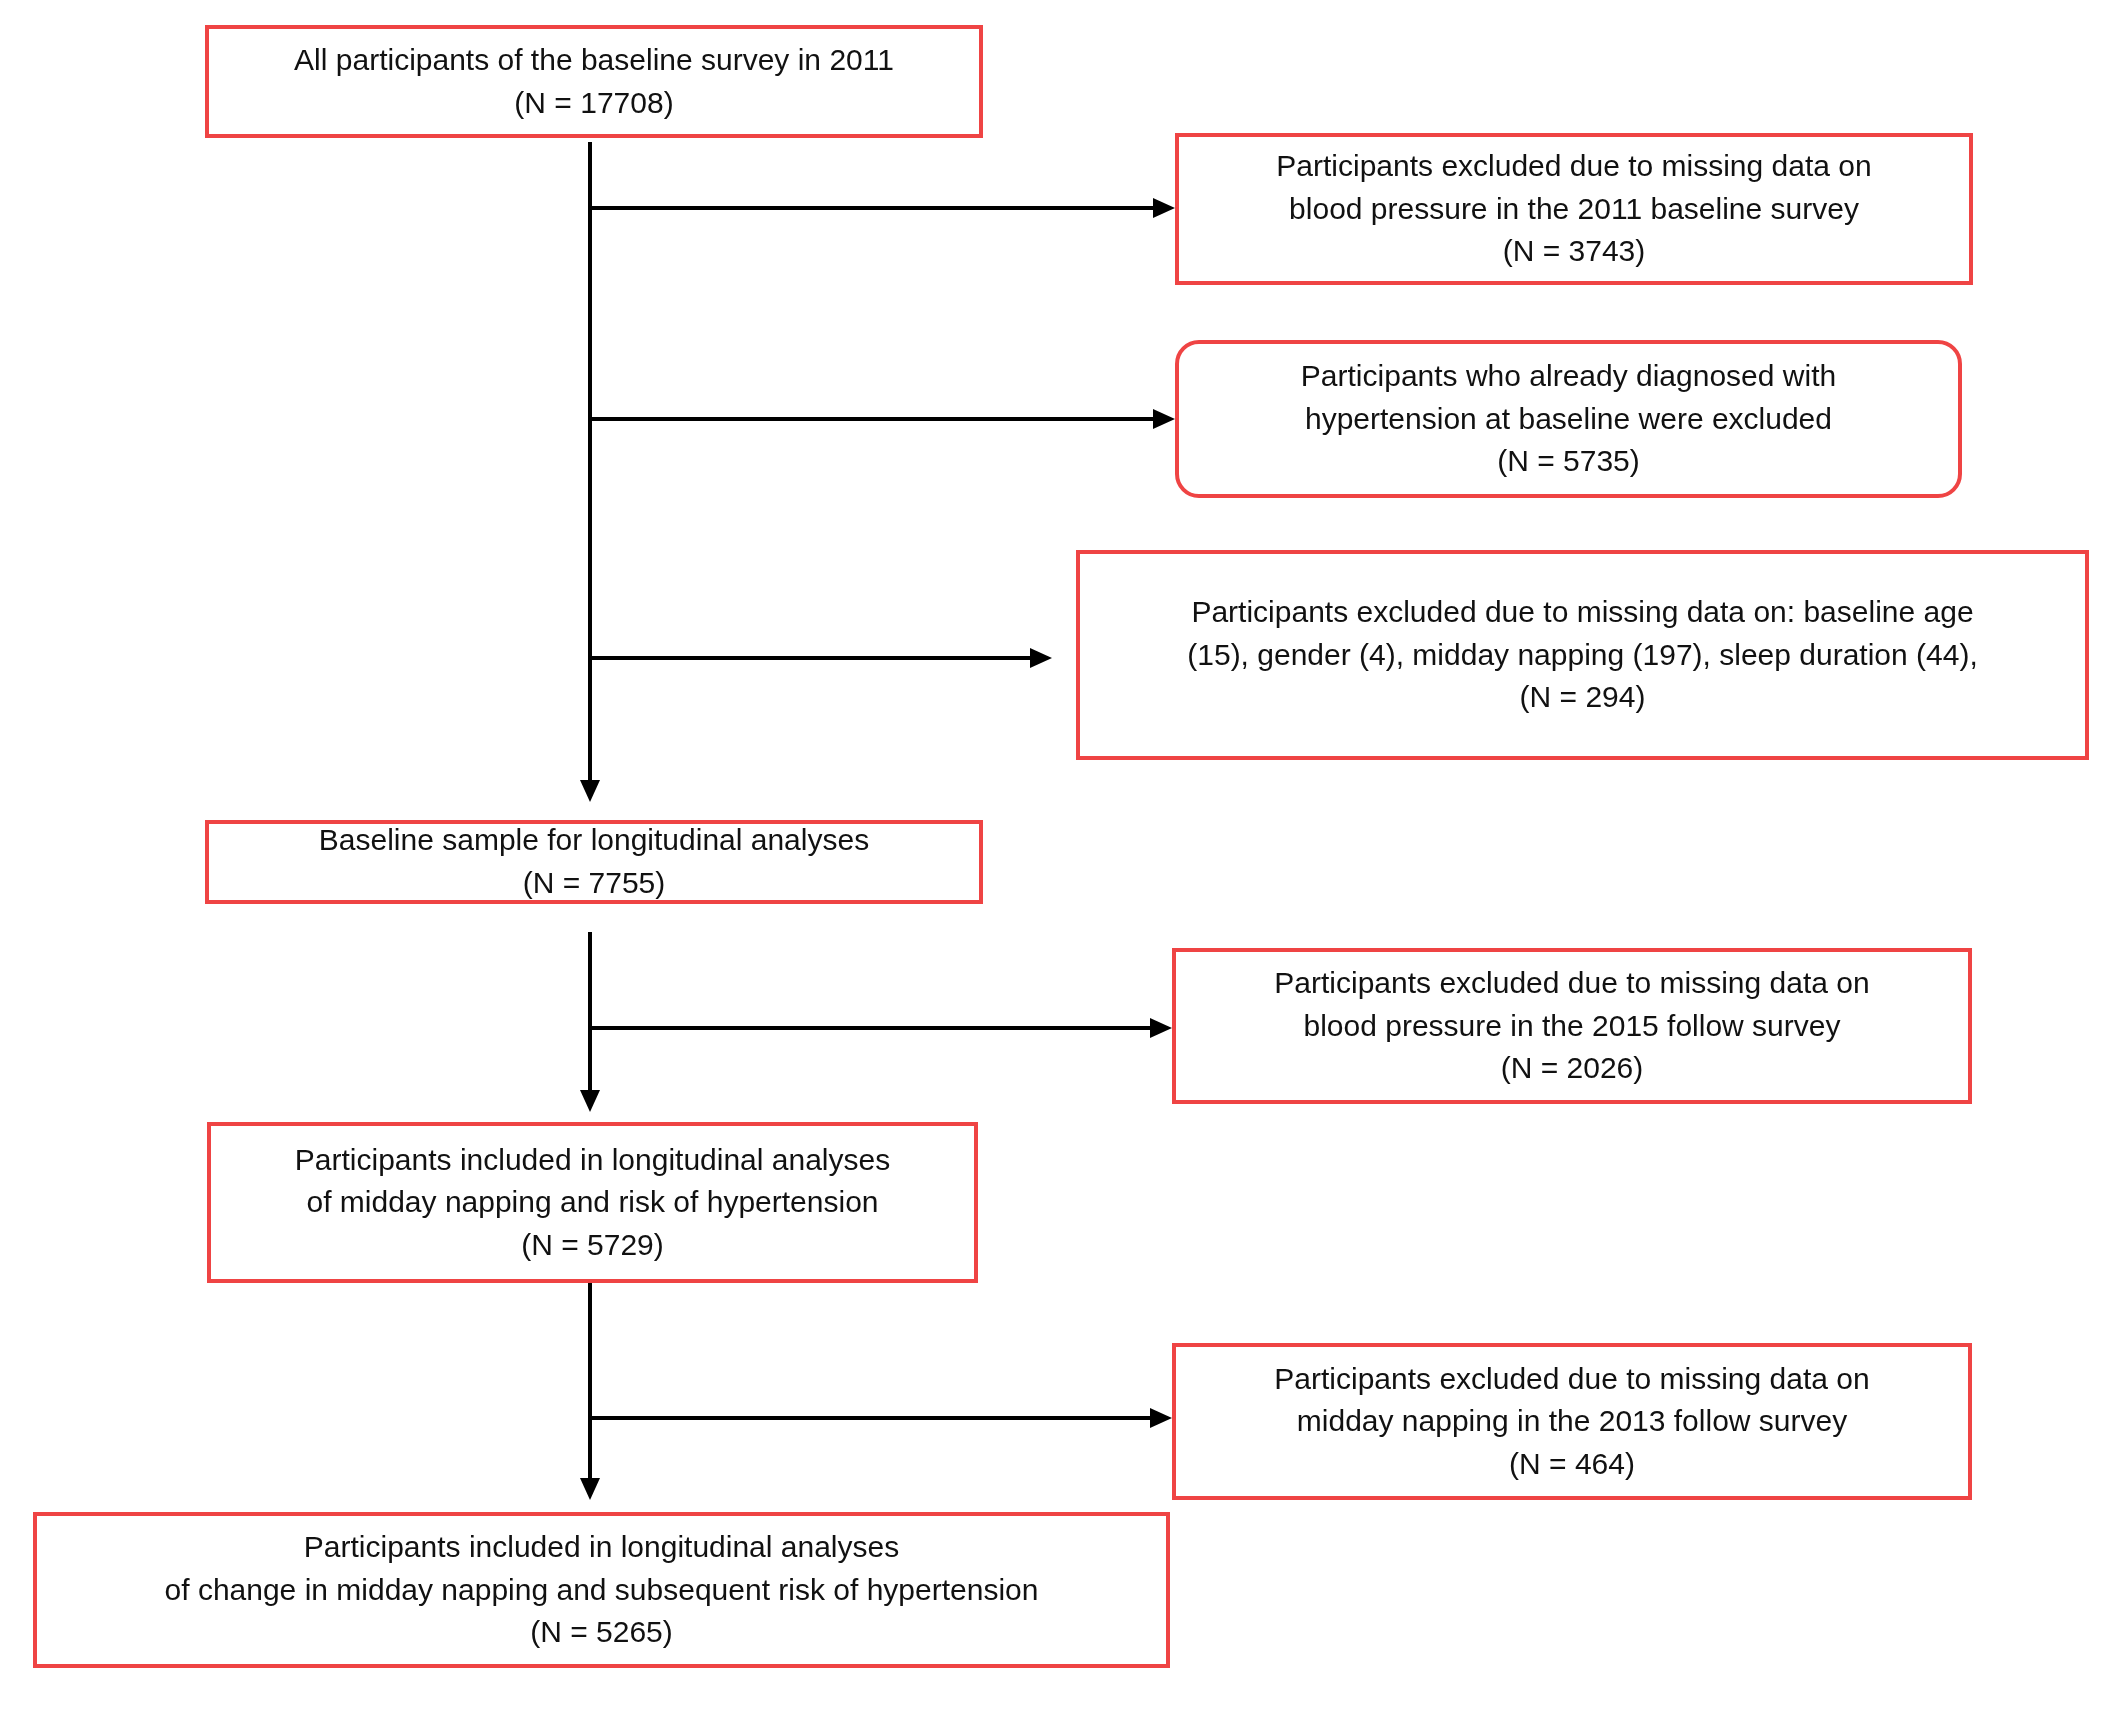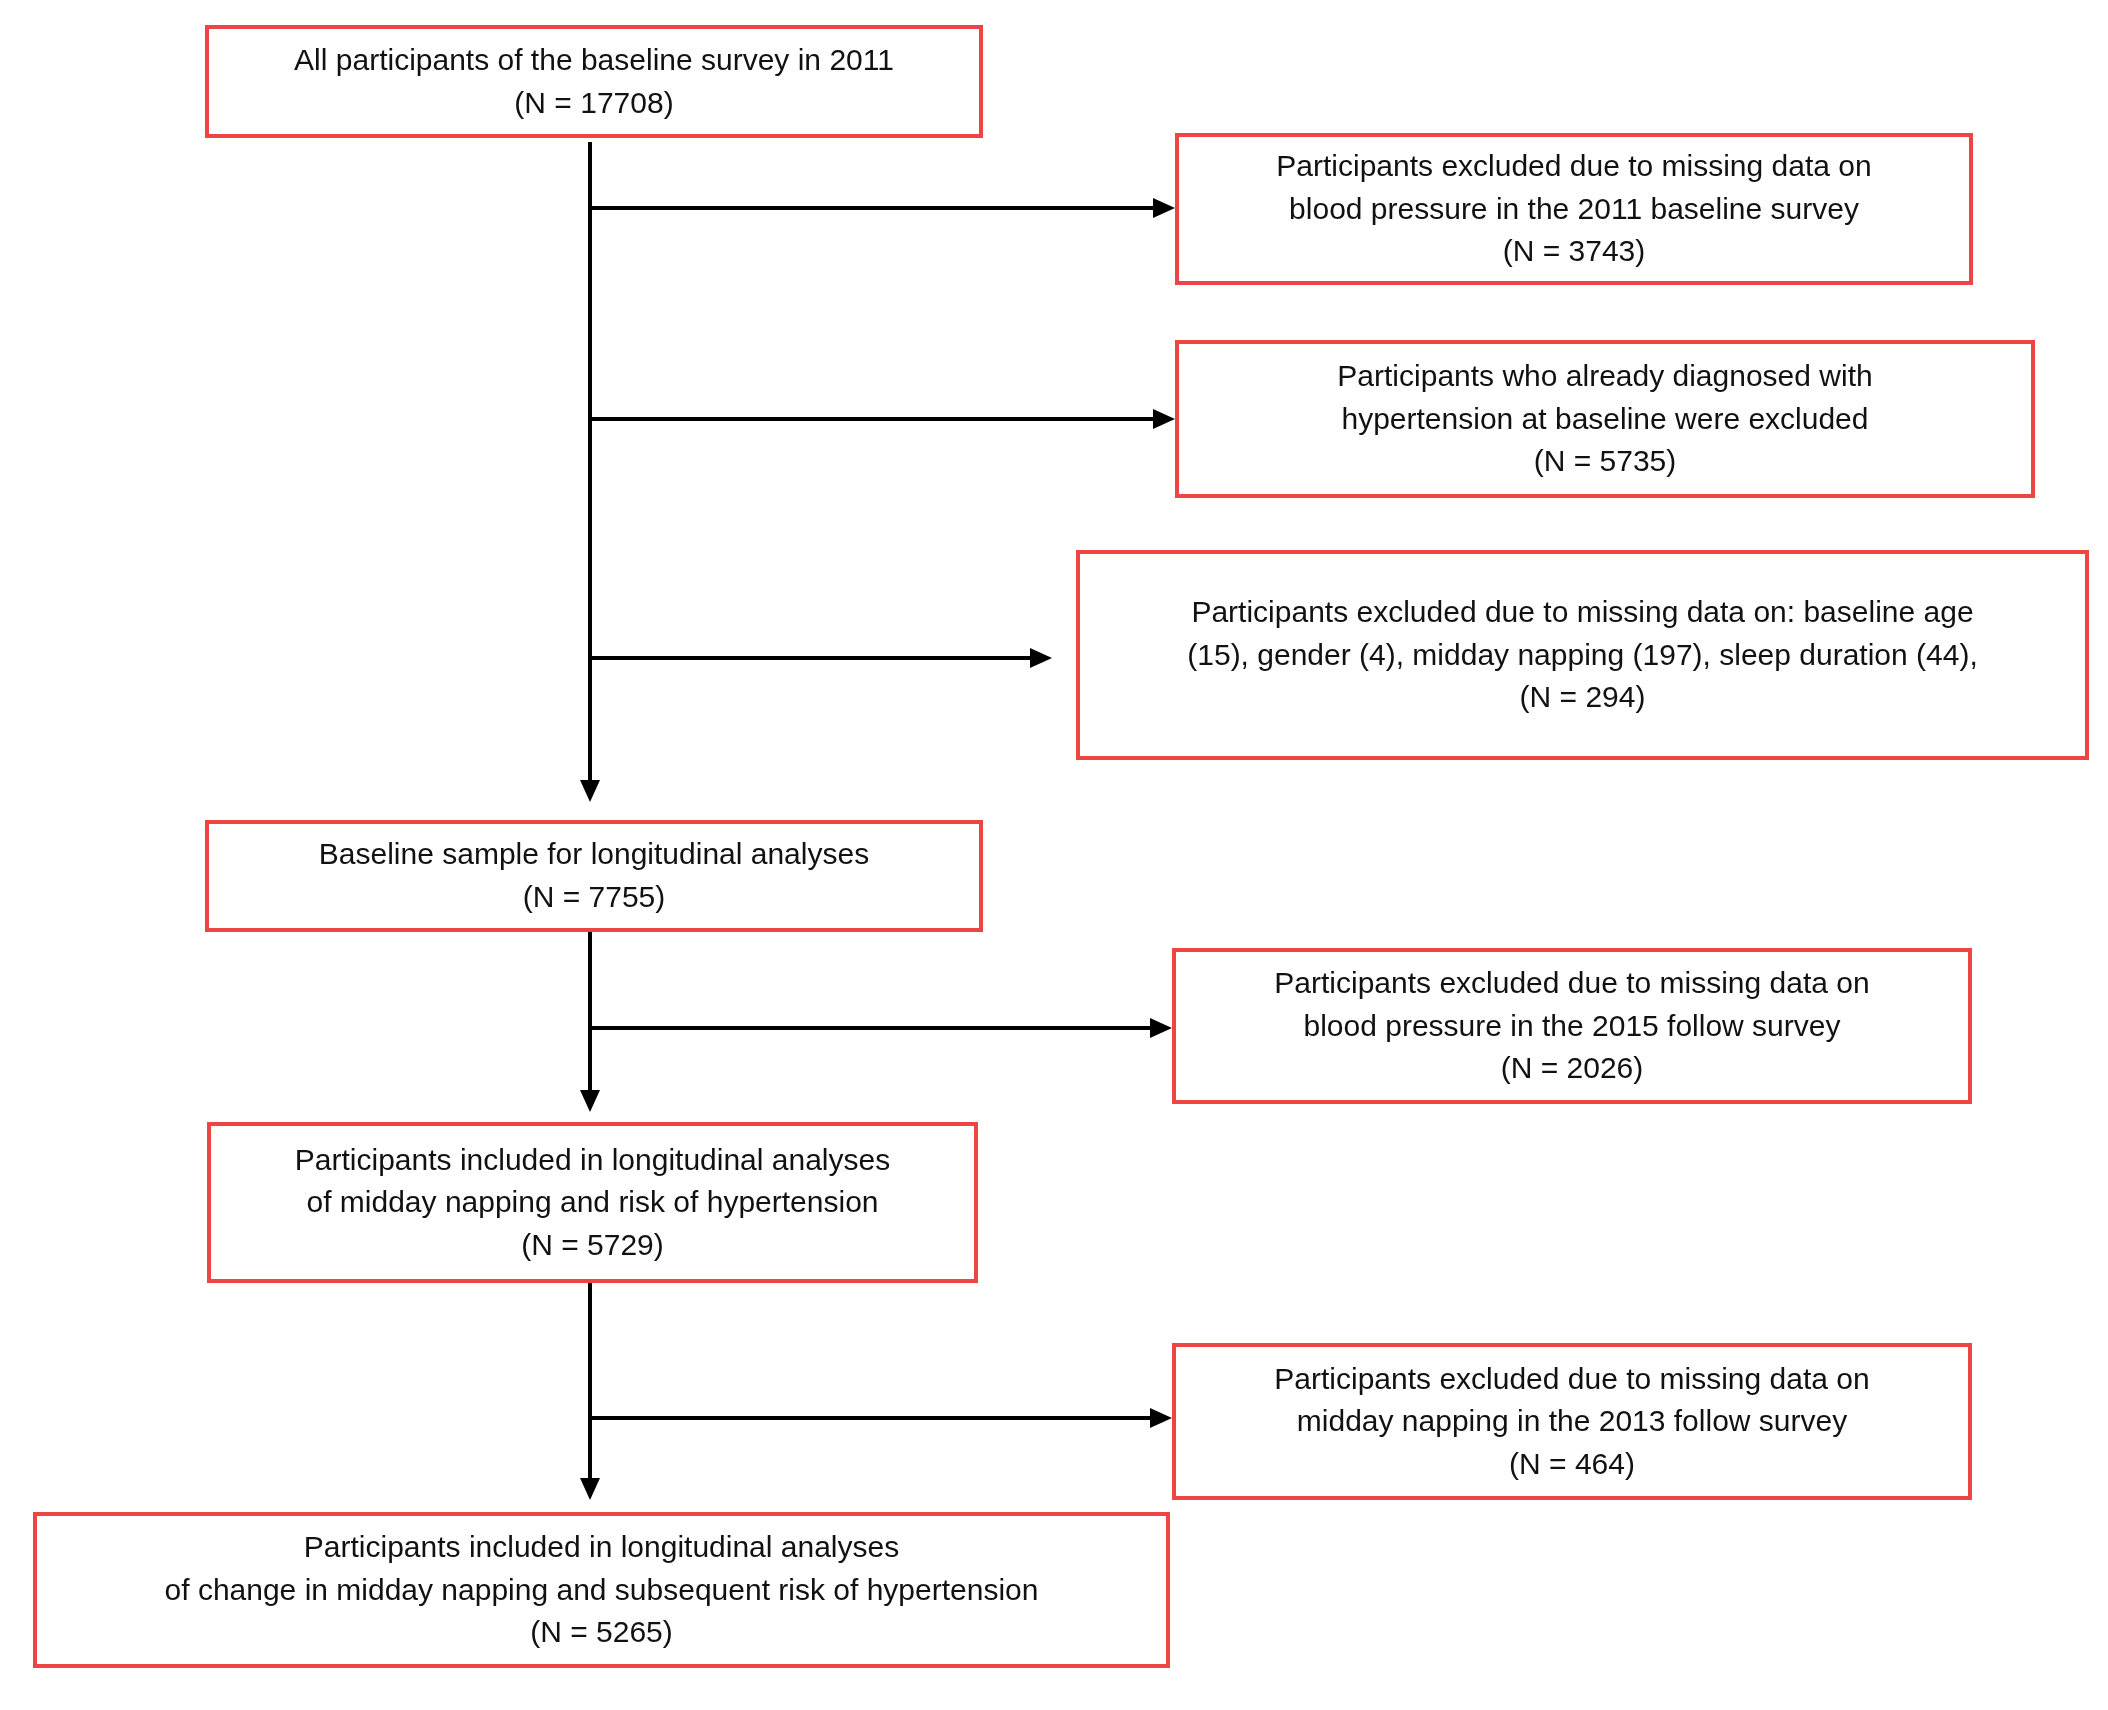--- a/index.html
+++ b/index.html
@@ -55,21 +55,21 @@
 </head>
 <body>
 
 <div class="canvas">
 
   <div class="flowbox" style="left:205px; top:25px; width:778px; height:113px;">
     <div class="tline">All participants of the baseline survey in 2011</div>
     <div class="tline">(N = 17708)</div>
   </div>
 
-  <div class="flowbox" style="left:205px; top:820px; width:778px; height:112px;">
+  <div class="flowbox" style="left:205px; top:820px; width:778px; height:84px;">
     <div class="tline">Baseline sample for longitudinal analyses</div>
     <div class="tline">(N = 7755)</div>
   </div>
 
   <div class="flowbox" style="left:207px; top:1122px; width:771px; height:161px;">
     <div class="tline">Participants included in longitudinal analyses</div>
     <div class="tline">of midday napping and risk of hypertension</div>
     <div class="tline">(N = 5729)</div>
   </div>
 
@@ -78,21 +78,21 @@
     <div class="tline">of change in midday napping and subsequent risk of hypertension</div>
     <div class="tline">(N = 5265)</div>
   </div>
 
   <div class="flowbox" style="left:1175px; top:133px; width:798px; height:152px;">
     <div class="tline">Participants excluded due to missing data on</div>
     <div class="tline">blood pressure in the 2011 baseline survey</div>
     <div class="tline">(N = 3743)</div>
   </div>
 
-  <div class="flowbox" style="left:1175px; top:340px; width:860px; height:158px;">
+  <div class="flowbox" style="left:1175px; top:340px; width:787px; height:158px;border-radius:24px;">
     <div class="tline">Participants who already diagnosed with</div>
     <div class="tline">hypertension at baseline were excluded</div>
     <div class="tline">(N = 5735)</div>
   </div>
 
   <div class="flowbox" style="left:1052px; top:550px; width:1013px; height:210px;margin-left:24px;">
     <div class="tline">Participants excluded due to missing data on: baseline age</div>
     <div class="tline">(15), gender (4), midday napping (197), sleep duration (44),</div>
     <div class="tline">(N = 294)</div>
   </div>

